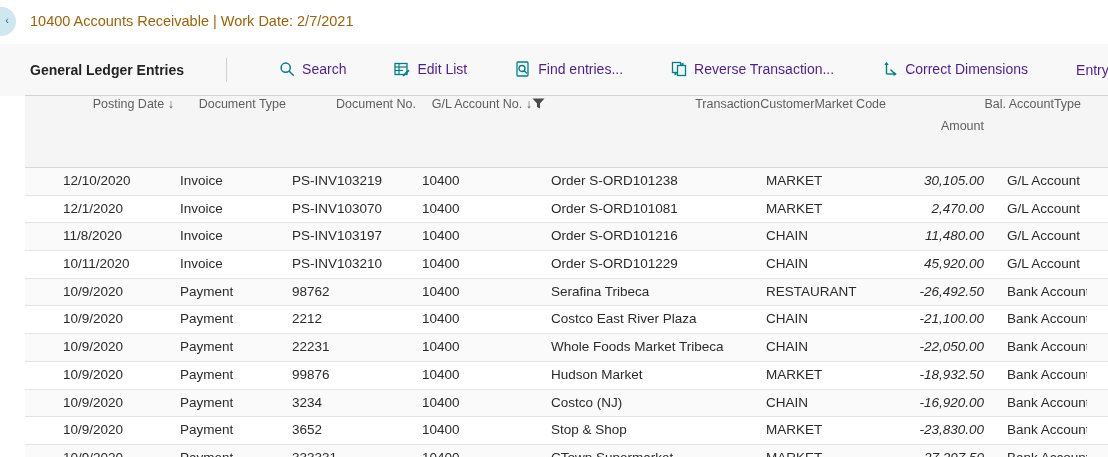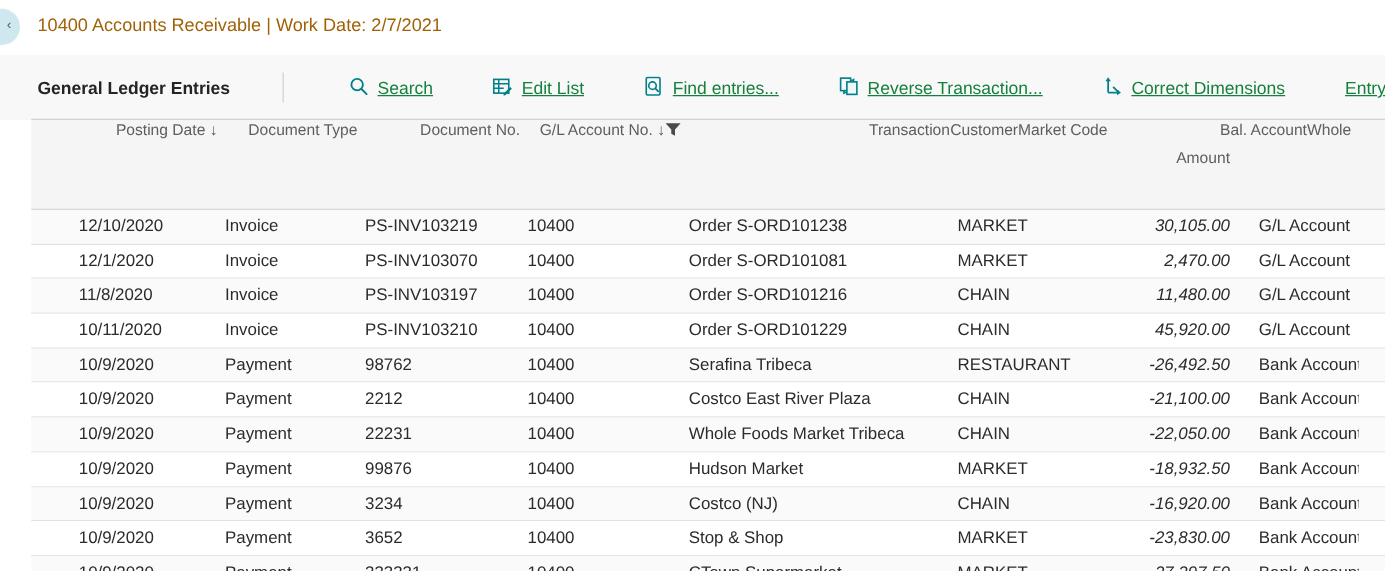--- a/index.html
+++ b/index.html
@@ -14,23 +14,23 @@
   .back-circle .arrow { position:absolute; right:7px; top:7px; font-size:11px; color:#2e6675; }
   .page-title { position:absolute; left:30px; top:13px; font-size:14.5px; color:#a16207; }
 
   
   .actionbar { position:absolute; top:44px; left:0; right:0; height:52px; background:#f8f8f8;
                display:flex; align-items:center;gap:28px; }
   .actionbar::after { content:""; position:absolute; left:25px; right:0; bottom:0;
                       height:1px; background:#d2d2d2; }
   .caption { margin-left:30px; font-size:14px; font-weight:bold; color:#252423; white-space:nowrap; }
   .vdiv { width:1px; height:24px; background:#cfcfcf; margin:0 14px; flex:none; }
-  .abtn { display:flex; align-items:center; gap:7px; border:none; background:transparent;
-          font-family:inherit; font-size:14px; color:#15803d; padding:6px 10px;
-          white-space:nowrap; cursor:pointer;text-decoration:underline; }
+  .abtn { display:flex; align-items:flex-start; gap:7px; border:none; background:transparent;
+          font-family:inherit; font-size:14px; color:#4c1d95; padding:6px 10px;
+          white-space:nowrap; cursor:pointer; }
   .abtn svg { flex:none; }
   .menu-chevron { margin-left:2px; }
 
   
   .grid { position:absolute; top:96px; left:25px; width:1100px; }
   .grid-header-row, .grid-row { display:grid;
       grid-template-columns:155px 112px 130px 129px 215px 126px 98px 97px; }
   .grid-header-row { height:72px; background:#f5f5f5; border-bottom:1px solid #d8d8d8; }
   .hcell { display:flex; justify-content:flex-end; align-items:flex-start;
            padding:0 6px 11px 0; font-size:12.5px; color:#605e5c; line-height:16px;
@@ -170,21 +170,21 @@
         </div>
         <div class="hcell">
           <span>Customer</span>
           <span>Market Code</span>
         </div>
         <div class="hcell num">
           <span>Amount</span>
         </div>
         <div class="hcell pad17">
           <span>Bal. Account</span>
-          <span>Whole</span>
+          <span>Type</span>
         </div>
       </div>
     <div id="grid-body">
         <div class="grid-row">
           <div class="cell first">12/10/2020</div>
           <div class="cell">Invoice</div>
           <div class="cell">PS-INV103219</div>
           <div class="cell">10400</div>
           <div class="cell">Order S-ORD101238</div>
           <div class="cell">MARKET</div>

